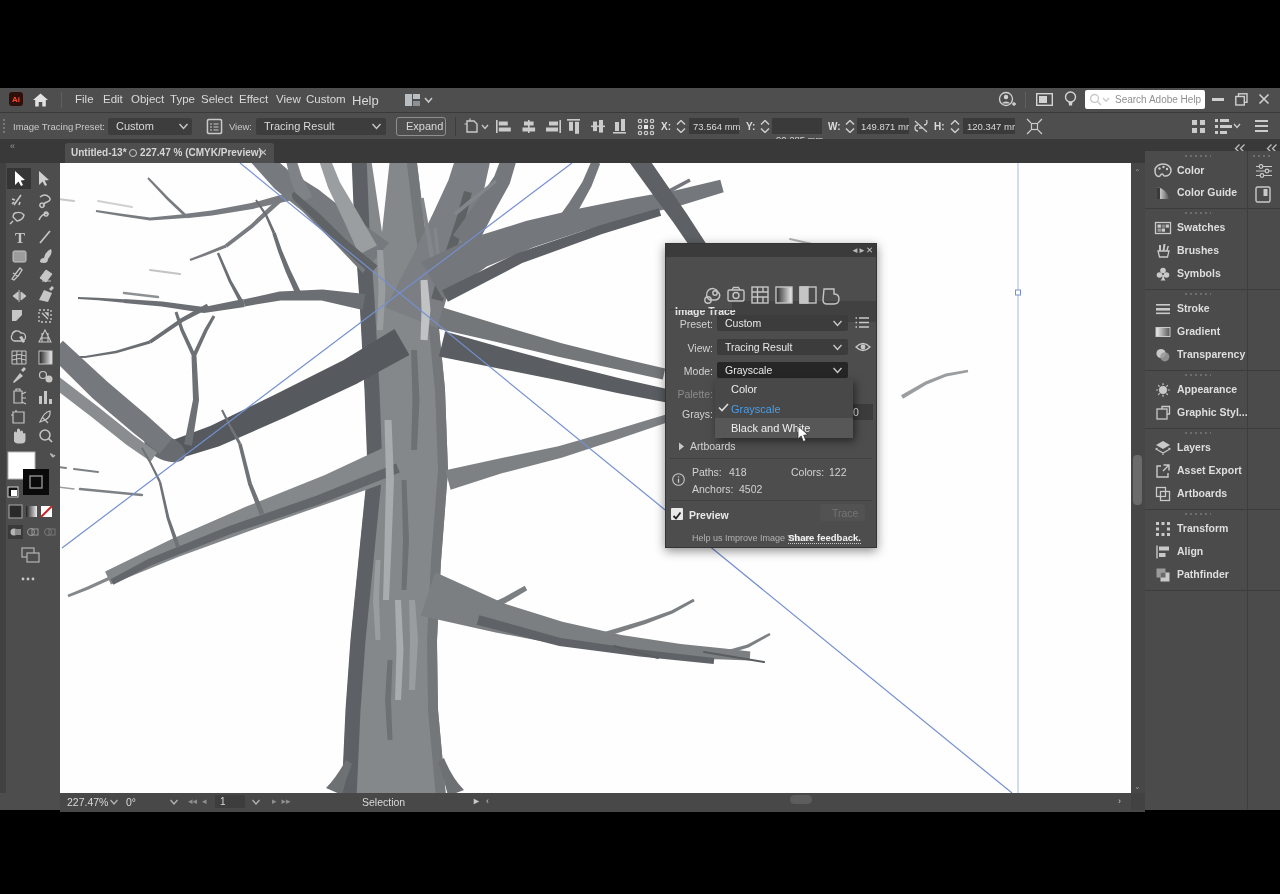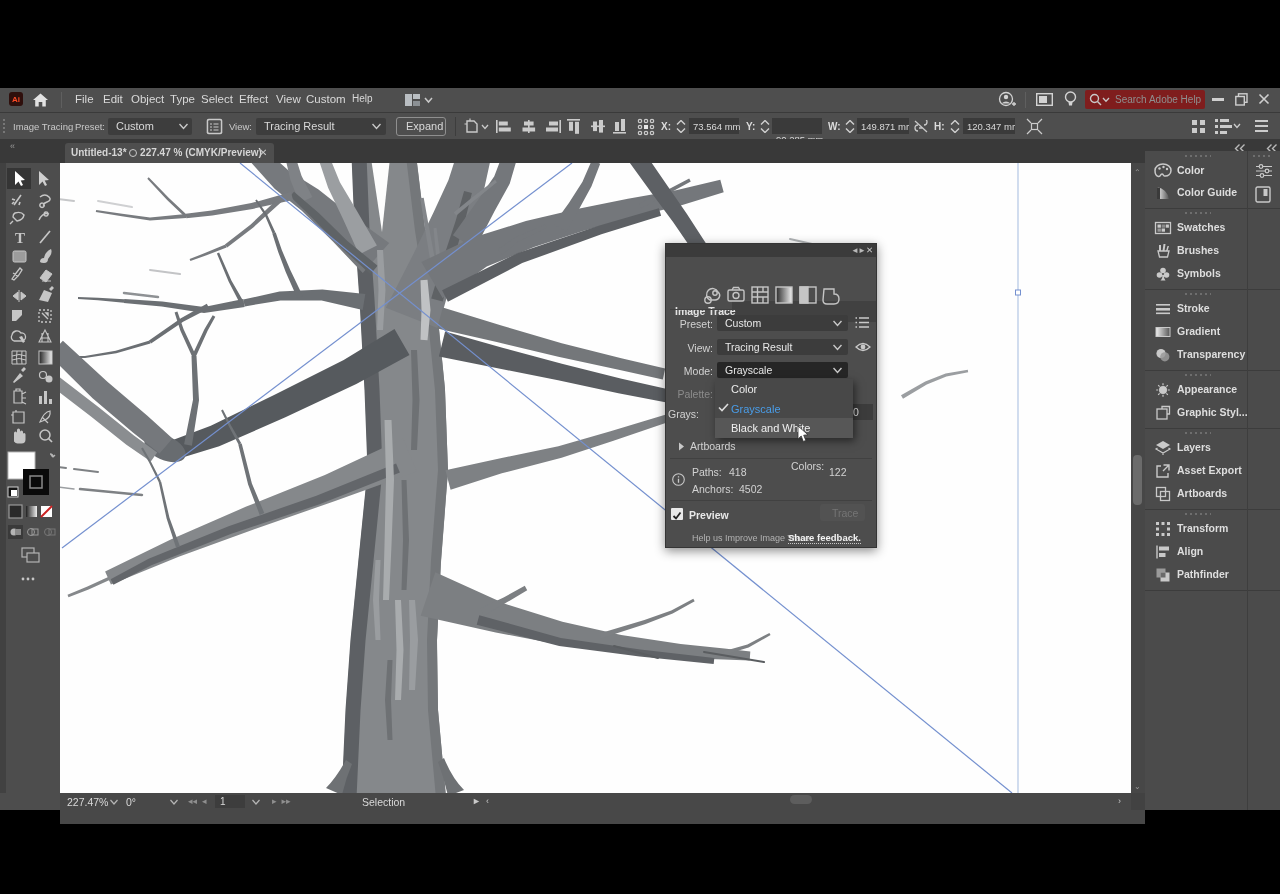--- a/index.html
+++ b/index.html
@@ -20,21 +20,21 @@
     </svg>
     <div class="abs" style="left:61px;top:4px;width:1px;height:16px;background:#5f5f5f;"></div>
     <div class="txt abs" style="left:75px;top:5px;font-size:11.5px;">File</div>
     <div class="txt abs" style="left:103px;top:5px;font-size:11.5px;">Edit</div>
     <div class="txt abs" style="left:131px;top:5px;font-size:11.5px;">Object</div>
     <div class="txt abs" style="left:170px;top:5px;font-size:11.5px;">Type</div>
     <div class="txt abs" style="left:201px;top:5px;font-size:11.5px;">Select</div>
     <div class="txt abs" style="left:239px;top:5px;font-size:11.5px;">Effect</div>
     <div class="txt abs" style="left:276px;top:5px;font-size:11.5px;">View</div>
     <div class="txt abs" style="left:306px;top:5px;font-size:11.5px;">Custom</div>
-    <div class="txt abs" style="left:352px;top:5px;font-size:10px;">Help</div>
+    <div class="txt abs" style="left:352px;top:5px;font-size:13px;">Help</div>
     <svg class="abs" style="left:405px;top:6px;" width="28" height="12" viewBox="0 0 28 12">
       <rect x="0" y="0" width="7" height="12" fill="#b9bec2"></rect>
       <rect x="8" y="0" width="7" height="5" fill="#b9bec2"></rect>
       <rect x="8" y="7" width="7" height="5" fill="#8b9094"></rect>
       <path d="M20 4 l3.5 4 l3.5 -4" stroke="#c9c9c9" stroke-width="1.5" fill="none"></path>
     </svg>
 
     <svg class="abs" style="left:998px;top:3px;" width="19" height="18" viewBox="0 0 19 18">
       <circle cx="8" cy="8" r="6.5" fill="none" stroke="#d3d3d3" stroke-width="1.3"></circle>
       <circle cx="8" cy="6" r="2.2" fill="#d3d3d3"></circle>
@@ -43,21 +43,21 @@
     </svg>
     <div class="abs" style="left:1025px;top:4px;width:1px;height:16px;background:#5f5f5f;"></div>
     <svg class="abs" style="left:1036px;top:5px;" width="17" height="13" viewBox="0 0 17 13">
       <rect x="0.7" y="0.7" width="15.6" height="11.6" fill="none" stroke="#d3d3d3" stroke-width="1.4"></rect>
       <rect x="3" y="3" width="8" height="7" fill="#d3d3d3"></rect>
     </svg>
     <svg class="abs" style="left:1064px;top:3px;" width="13" height="18" viewBox="0 0 13 18">
       <circle cx="6.5" cy="6" r="5" fill="none" stroke="#d3d3d3" stroke-width="1.4"></circle>
       <path d="M4.5 11 L8.5 11 L8 14.5 L5 14.5 Z" fill="#d3d3d3"></path>
     </svg>
-    <div class="abs" style="left:1085px;top:2px;width:120px;height:19px;background:#7f1d1d;border-radius:2px;">
+    <div class="abs" style="left:1085px;top:2px;width:120px;height:19px;background:#ffffff;border-radius:2px;">
       <svg class="abs" style="left:4px;top:3px;" width="22" height="13" viewBox="0 0 22 13">
         <circle cx="5.5" cy="5.5" r="4" fill="none" stroke="#c9c9c9" stroke-width="1.4"></circle>
         <path d="M8.5 8.5 L12 12" stroke="#c9c9c9" stroke-width="1.4"></path>
         <path d="M14 5 l3 3.2 l3 -3.2" stroke="#c9c9c9" stroke-width="1.3" fill="none"></path>
       </svg>
       <div class="abs txt" style="left:30px;top:4px;font-size:10px;color:#8f8f8f;">Search Adobe Help</div>
     </div>
     <div class="abs" style="left:1212px;top:10px;width:12px;height:3px;background:#cfcfcf;"></div>
     <svg class="abs" style="left:1235px;top:5px;" width="13" height="13" viewBox="0 0 13 13">
       <rect x="3.5" y="0.8" width="8.5" height="8.5" fill="none" stroke="#cfcfcf" stroke-width="1.4"></rect>
@@ -564,21 +564,21 @@
           <circle cx="12" cy="8" r="1.8" fill="#4b4b4b"></circle>
           <circle cx="7" cy="12.5" r="1.8" fill="#4b4b4b"></circle>
         </g>
       </svg>
     <svg class="abs" style="left:110px;top:35px;" width="16" height="17" viewBox="0 0 16 17">
         <rect x="1" y="1" width="14" height="15" rx="1.5" fill="none" stroke="#c9c9c9" stroke-width="1.4"></rect>
         <rect x="8.5" y="3" width="4" height="7" fill="#c9c9c9"></rect>
       </svg>
   </div>
 
-  <div class="abs" style="left:60px;top:793px;width:1085px;height:31px;background:#484848;" id="statusbar">
+  <div class="abs" style="left:60px;top:793px;width:1085px;height:19px;background:#484848;" id="statusbar">
     <div class="txt abs" style="left:7px;top:3px;font-size:10.5px;">227.47%</div>
     <svg class="abs" style="left:50px;top:6px;" width="8" height="6" viewBox="0 0 8 6">
         <path d="M0.5 1 L4 5 L7.5 1" stroke="#b5b5b5" stroke-width="1.2" fill="none"></path>
       </svg>
     <div class="txt abs" style="left:66px;top:3px;font-size:10.5px;">0°</div>
     <svg class="abs" style="left:110px;top:6px;" width="8" height="6" viewBox="0 0 8 6">
         <path d="M0.5 1 L4 5 L7.5 1" stroke="#b5b5b5" stroke-width="1.2" fill="none"></path>
       </svg>
     <div class="txt abs" style="left:128px;top:3px;font-size:9px;color:#8f8f8f;">◂◂&nbsp;&nbsp;◂</div>
     <div class="abs" style="left:155px;top:2px;width:30px;height:13px;background:#3d3d3d;">
@@ -670,21 +670,21 @@
 
     <div class="plbl" style="left:2px;top:121px;width:45px;text-align:right;">Mode:</div>
     <div class="pfield" style="top:118px;background:#262626;">
       <div class="val">Grayscale</div>
       <svg class="abs" style="right:6px;top:5px;" width="9" height="7" viewBox="0 0 9 7">
           <path d="M0.5 1 L4.5 5.5 L8.5 1" stroke="#c9c9c9" stroke-width="1.4" fill="none"></path>
         </svg>
     </div>
 
     <div class="plbl" style="left:2px;top:144px;width:45px;text-align:right;color:#8b8b8b;">Palette:</div>
-    <div class="plbl" style="left:2px;top:164px;width:45px;">Grays:</div>
+    <div class="plbl" style="left:2px;top:164px;width:45px;text-align:right;">Grays:</div>
     <div class="abs" style="left:181px;top:160px;width:26px;height:16px;background:#3c3c3c;">
         <div class="plbl" style="left:6px;top:2px;color:#e8e8e8;">0</div>
       </div>
 
     <div class="abs" style="left:49px;top:135px;width:138px;height:59px;background:#484848;box-shadow:2px 3px 8px rgba(0,0,0,0.5);">
       <div class="plbl" style="left:16px;top:4px;font-size:11px;color:#ececec;">Color</div>
       <svg class="abs" style="left:3px;top:24px;" width="11" height="9" viewBox="0 0 11 9">
           <path d="M1 4.5 L4 7.5 L10 1" stroke="#dcdcdc" stroke-width="1.6" fill="none"></path>
         </svg>
       <div class="plbl" style="left:16px;top:23.5px;font-size:11px;color:#4a9de8;">Grayscale</div>
@@ -701,21 +701,21 @@
       </svg>
     <div class="plbl" style="left:24px;top:196px;">Artboards</div>
     <div class="abs" style="left:4px;top:214px;width:202px;height:1px;background:#414141;"></div>
 
     <svg class="abs" style="left:6px;top:229px;" width="13" height="13" viewBox="0 0 13 13">
         <circle cx="6.5" cy="6.5" r="5.8" fill="none" stroke="#c9c9c9" stroke-width="1.1"></circle>
         <path d="M6.5 3.2 v1.4 M6.5 5.8 v4" stroke="#c9c9c9" stroke-width="1.3"></path>
       </svg>
     <div class="plbl" style="left:26px;top:222px;">Paths:</div>
     <div class="plbl" style="left:63px;top:222px;">418</div>
-    <div class="plbl" style="left:125px;top:216px;">Colors:</div>
+    <div class="plbl" style="left:125px;top:222px;">Colors:</div>
     <div class="plbl" style="left:163px;top:222px;">122</div>
     <div class="plbl" style="left:26px;top:239px;">Anchors:</div>
     <div class="plbl" style="left:73px;top:239px;">4502</div>
     <div class="abs" style="left:4px;top:256px;width:202px;height:1px;background:#414141;"></div>
 
     <div class="abs" style="left:5px;top:264px;width:12px;height:12px;background:#e9e9e9;border-radius:1px;">
       <svg width="12" height="12" viewBox="0 0 12 12">
           <path d="M2.5 6 L5 8.5 L9.5 2.5" stroke="#222222" stroke-width="1.8" fill="none"></path>
         </svg>
     </div>

